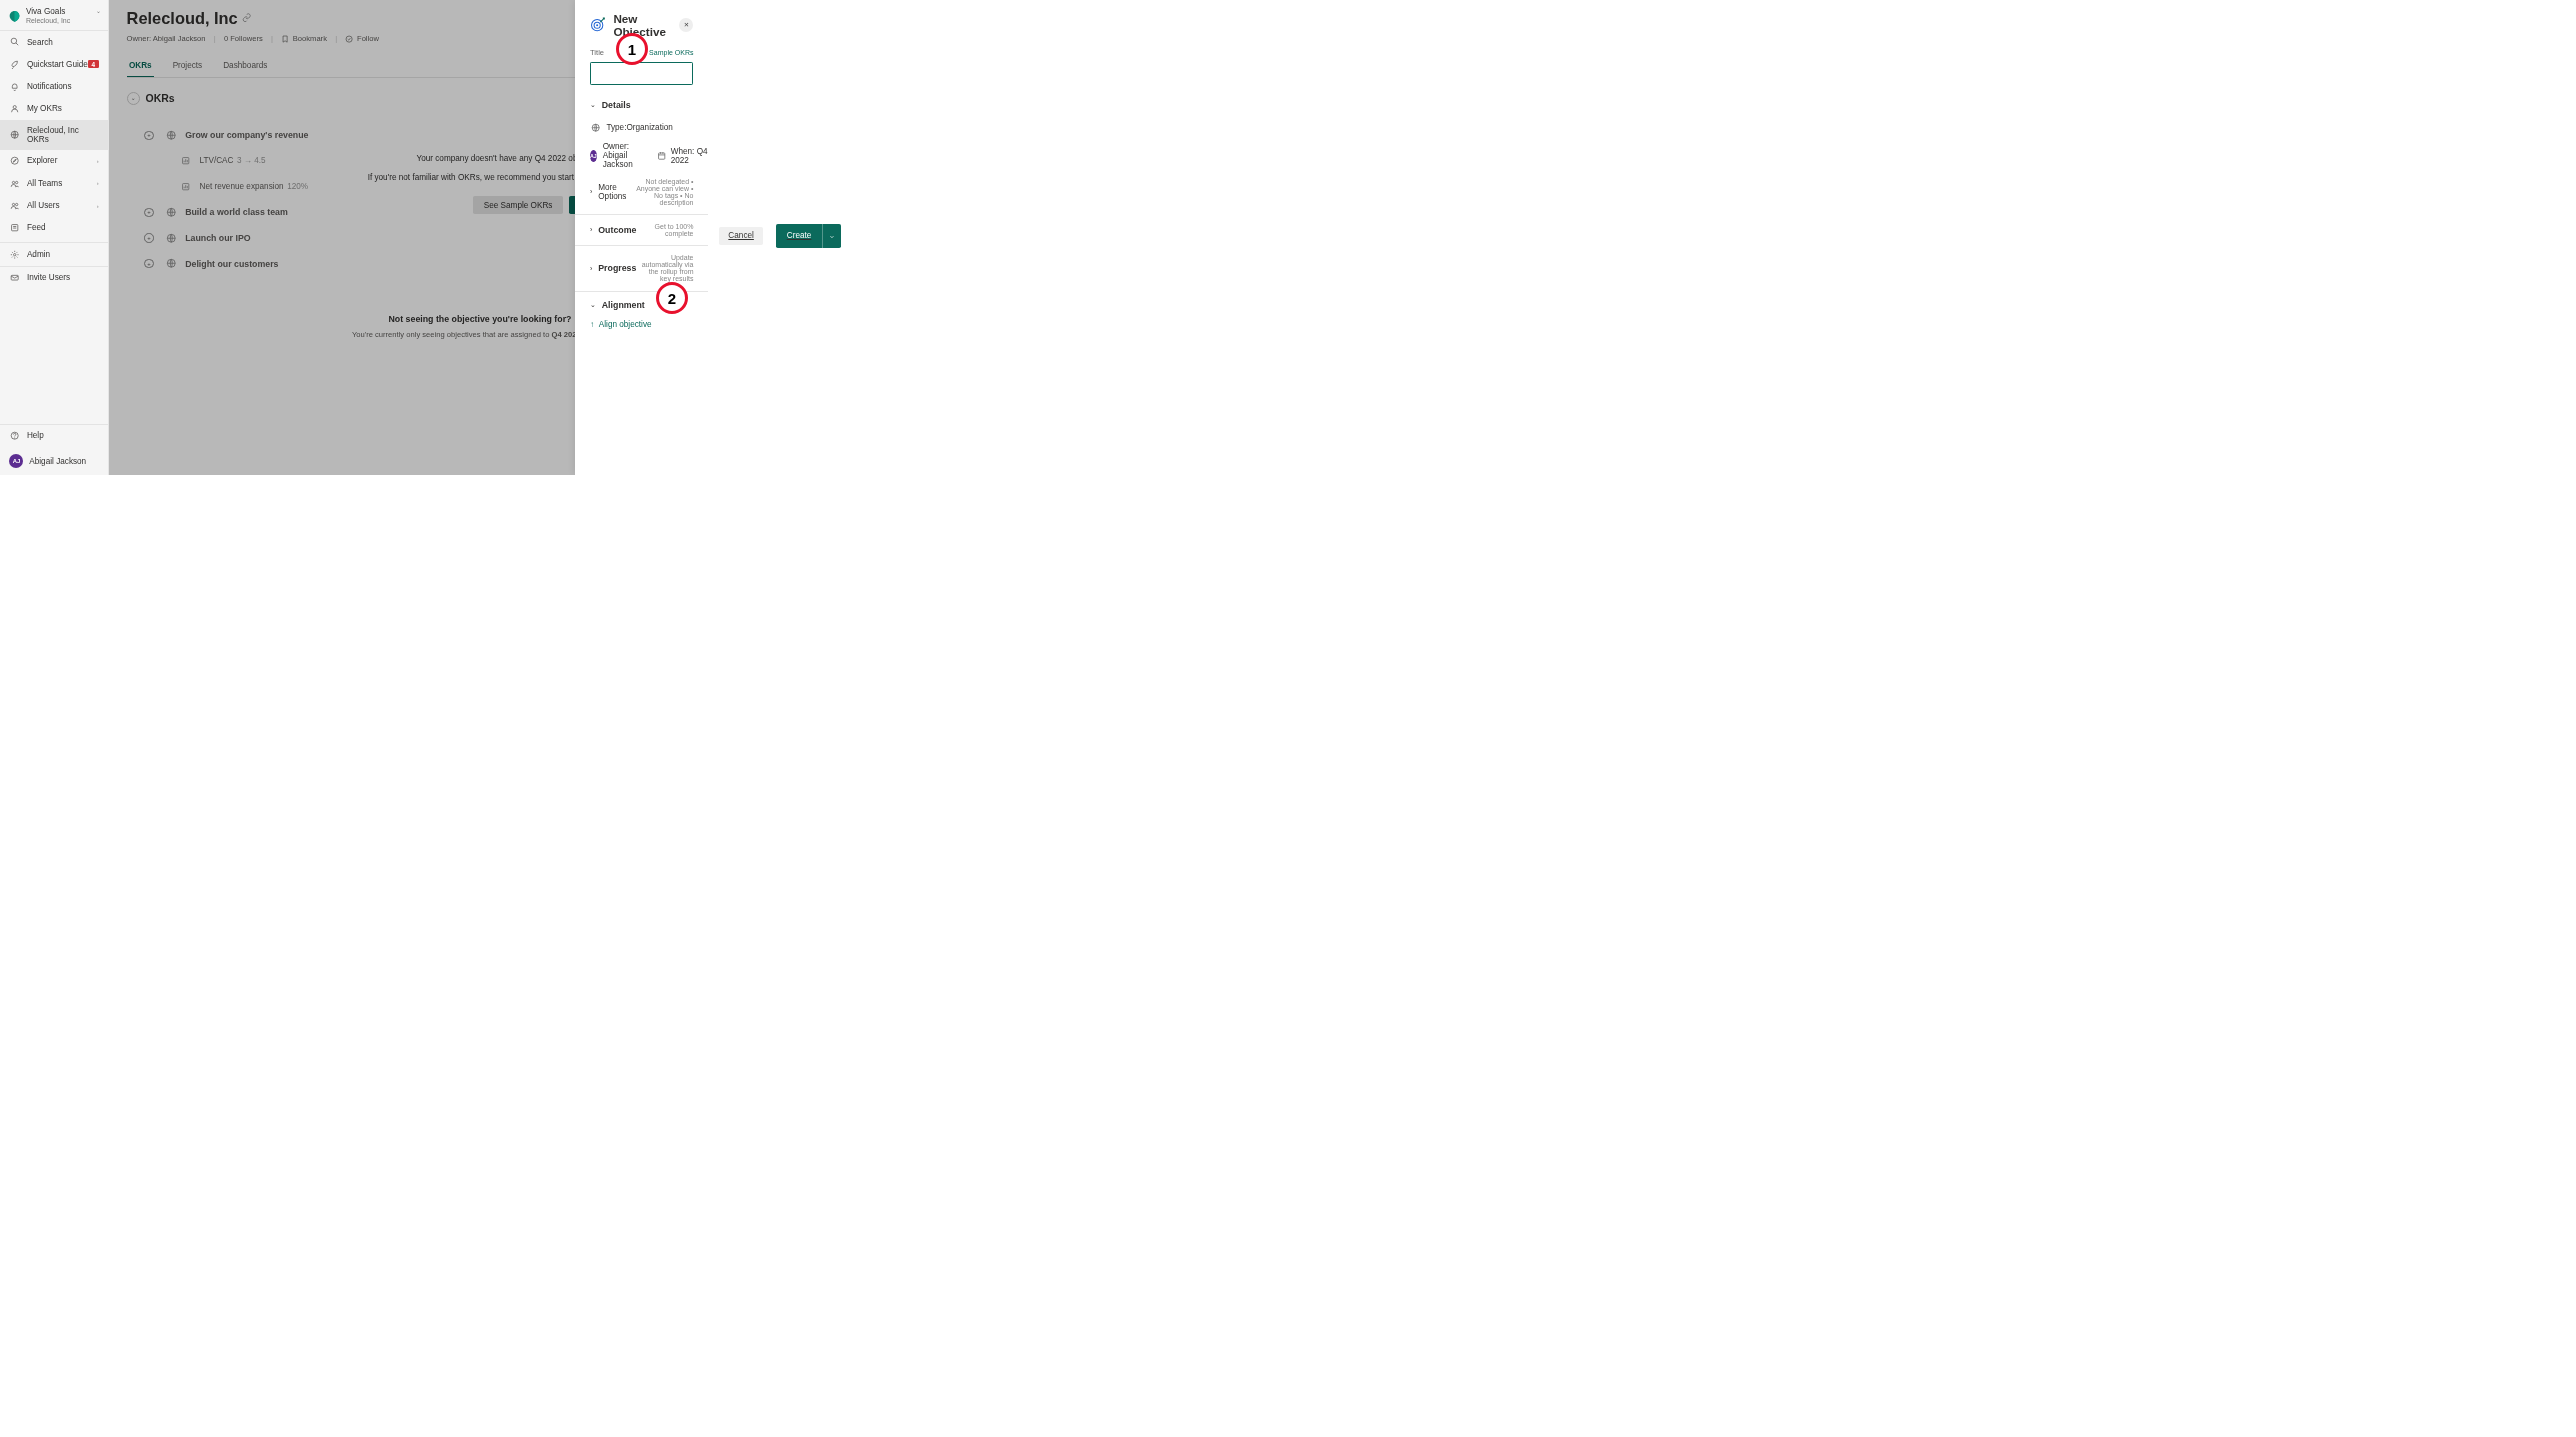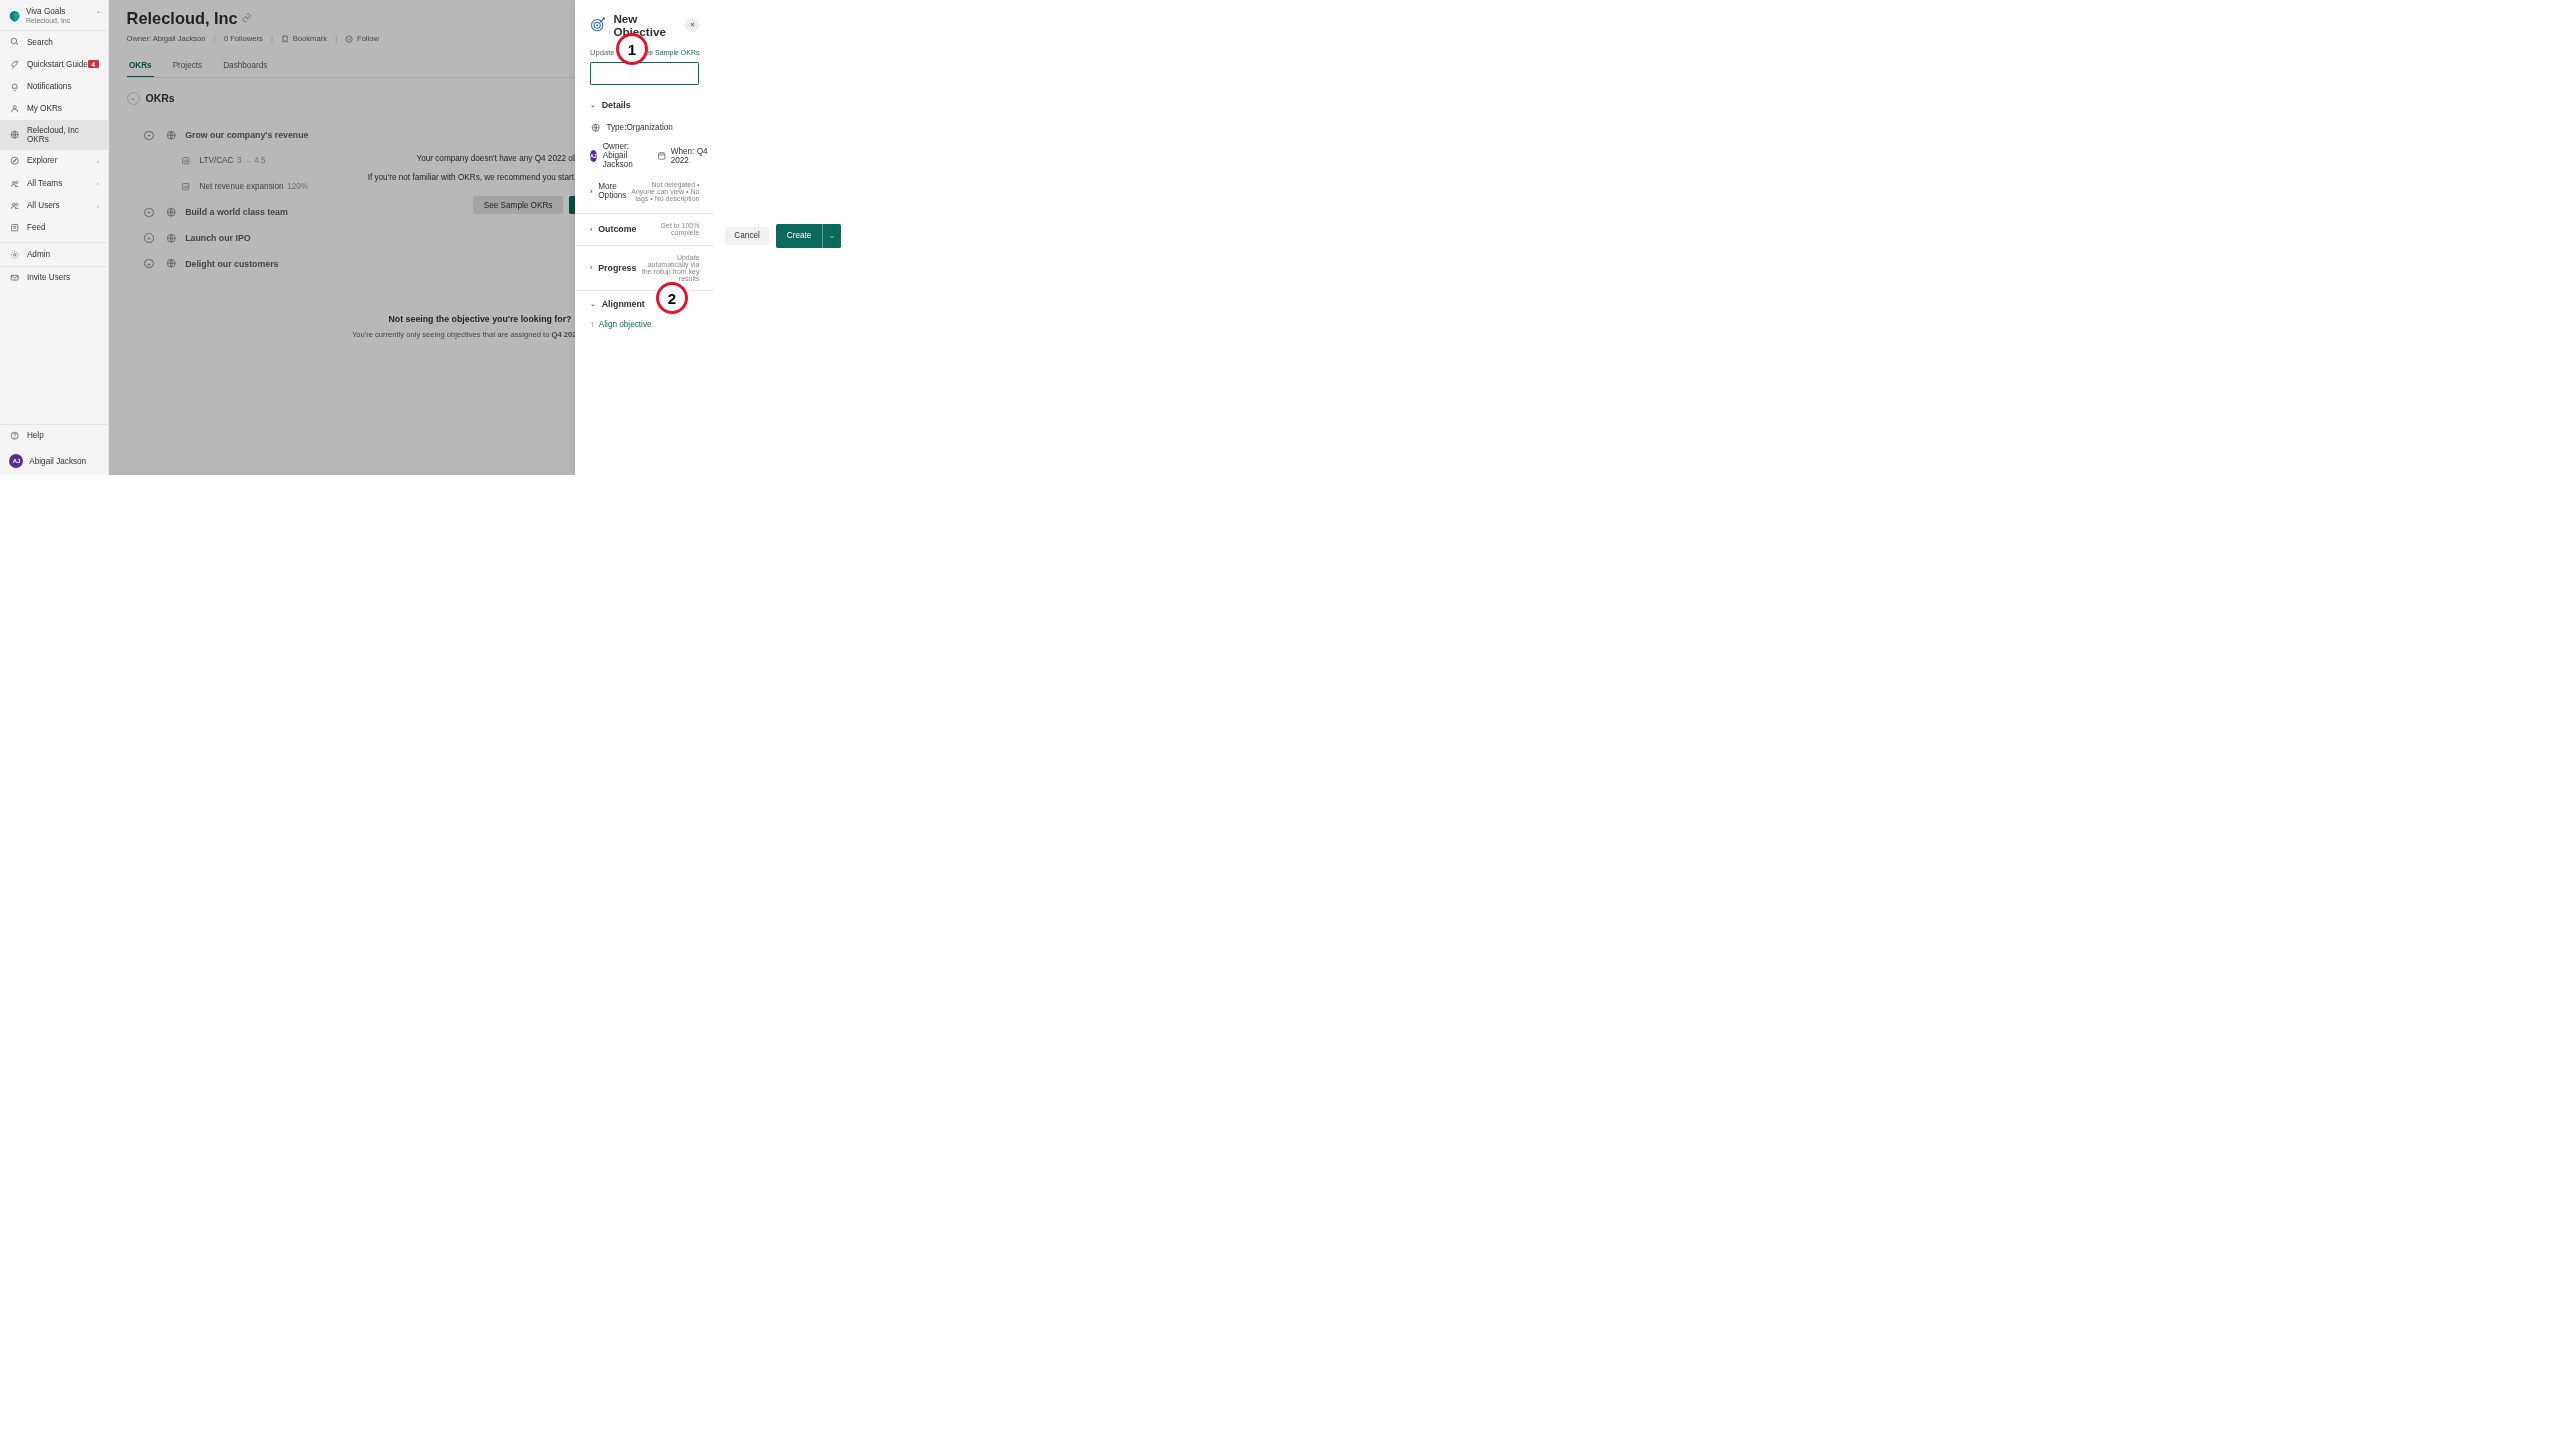--- a/index.html
+++ b/index.html
@@ -335,22 +335,23 @@
   font-size: 8.2px;
   cursor: pointer;
   padding-top: 2.3px;
 }
 
 
 .panel-footer {
   display: flex;
   justify-content: flex-end;
   align-items: center;
-  gap: 7px;
+  gap: 13px;
   padding: 7px 10.5px 10.5px 10.5px;
+  text-decoration: underline;
 }
 .btn-cancel {
   background: #f0f0f0;
   color: #323130;
   padding: 4.7px 9.4px;
   border-radius: 1.8px;
   border: none;
   cursor: pointer;
   font-size: 8.2px;
 }
@@ -692,21 +693,21 @@
         <circle cx="14" cy="18" r="11" fill="none" stroke="#2265d4" stroke-width="2"></circle>
         <circle cx="14" cy="18" r="6" fill="none" stroke="#2265d4" stroke-width="2"></circle>
         <circle cx="14" cy="18" r="2" fill="#2265d4"></circle>
         <path d="M20 12 L28 4 M25 4 L28 4 L28 7" stroke="#0b6a5c" stroke-width="2" fill="none"></path>
       </svg>
       <div class="panel-title">New Objective</div>
       <div class="panel-close">✕</div>
     </div>
 
     <div class="field-label-row">
-      <span class="field-label">Update</span>
+      <span class="field-label">Title</span>
       <span class="sample-link">See Sample OKRs</span>
     </div>
     <input class="title-input" type="text" style="">
 
     <div class="panel-section-head">
       <span class="panel-chev">⌄</span>
       <span class="panel-section-title">Details</span>
     </div>
     <div class="detail-row">
       <span class="detail-icon">

